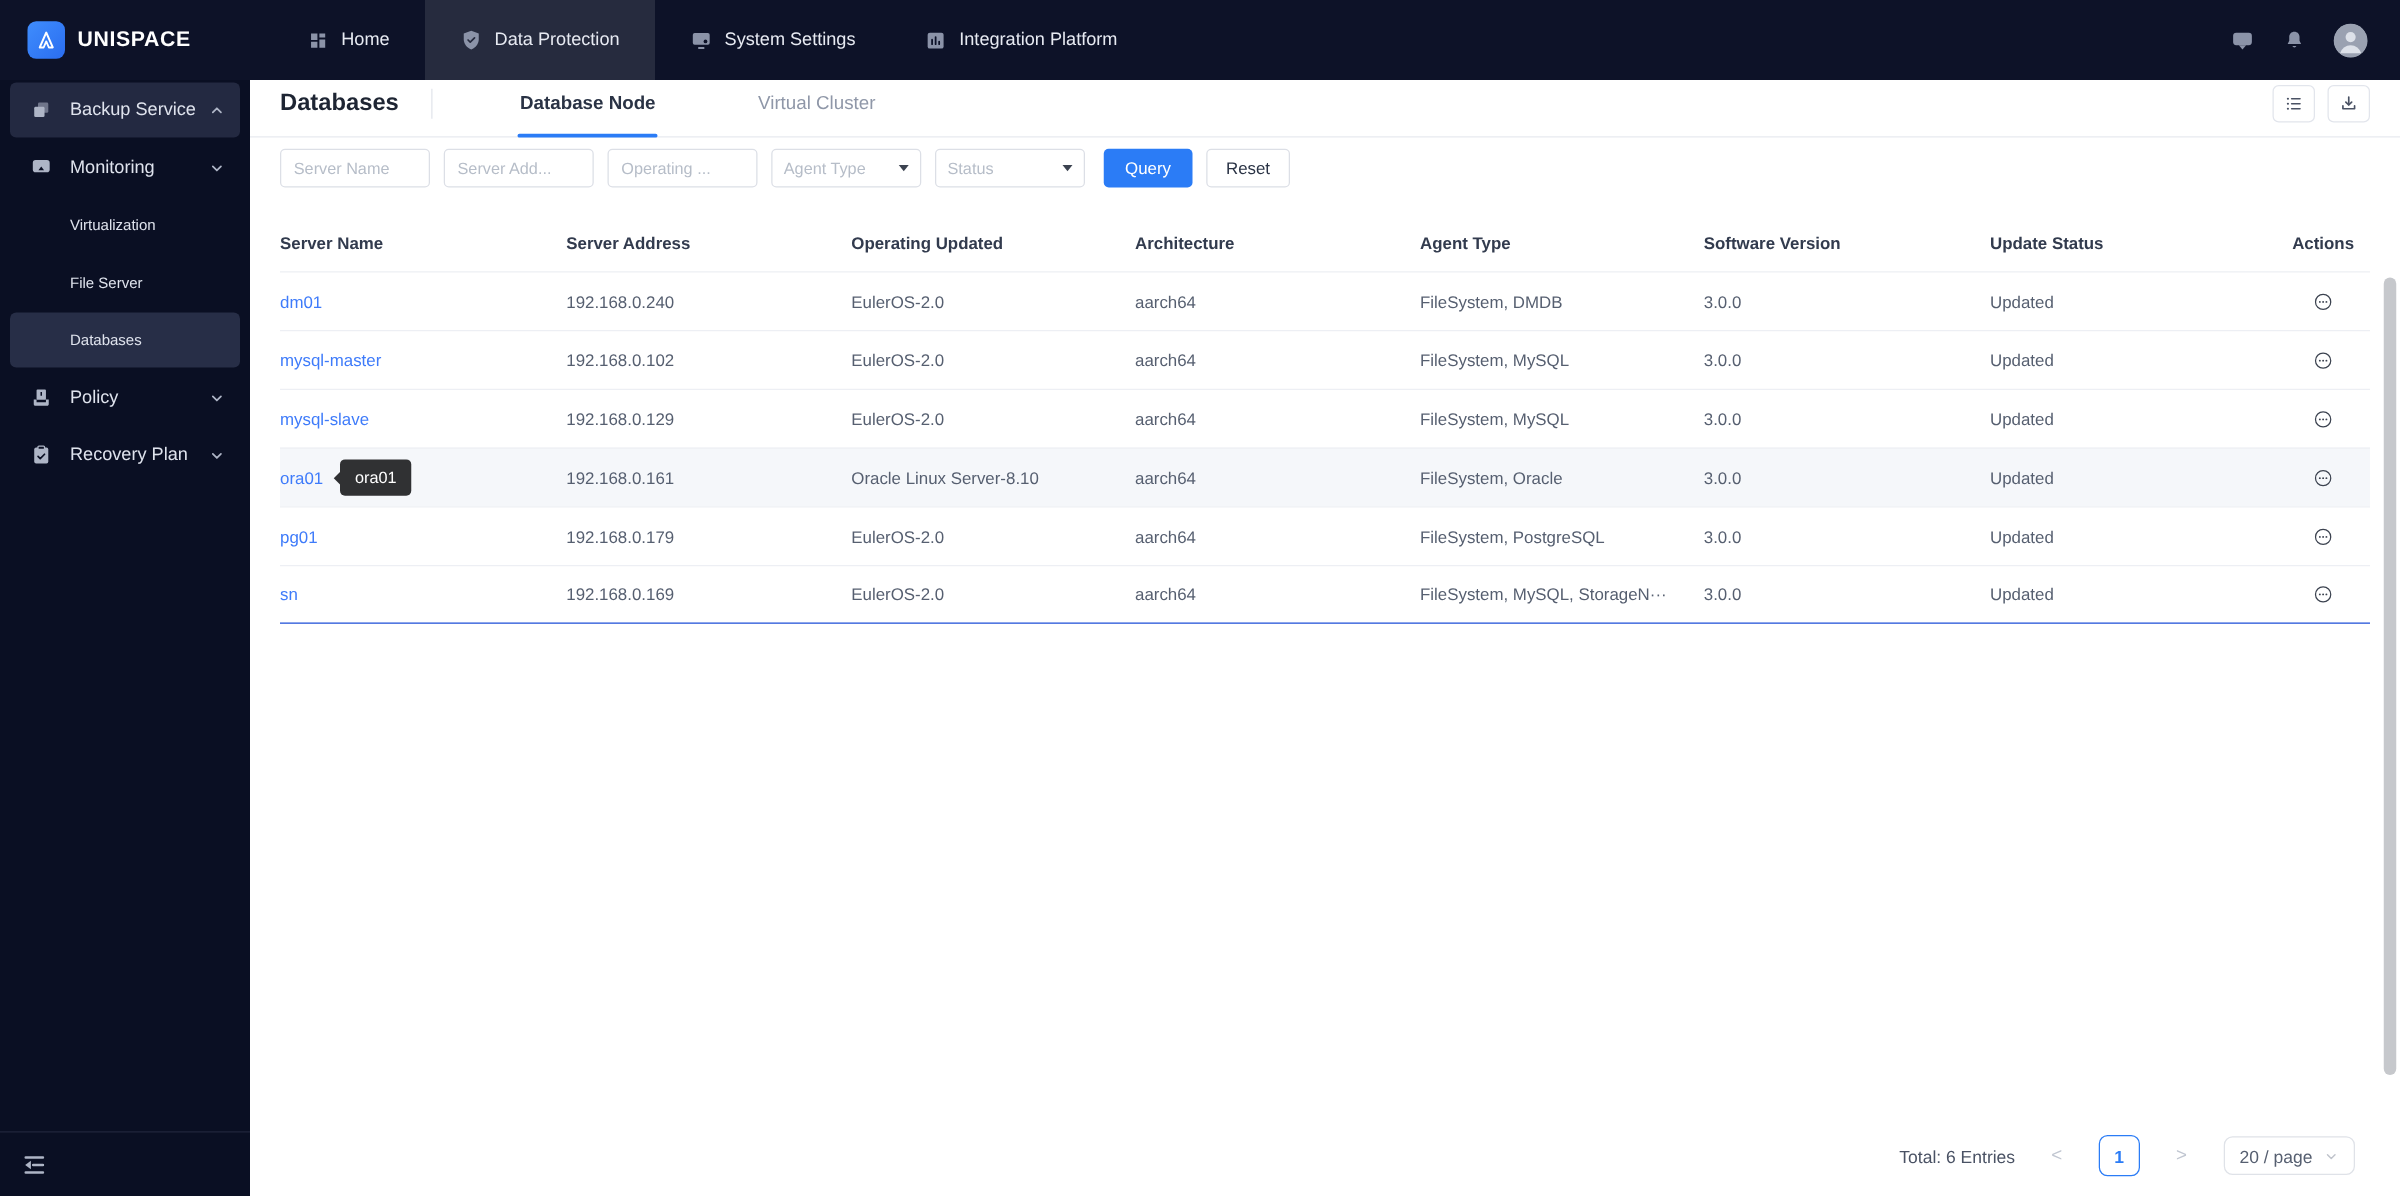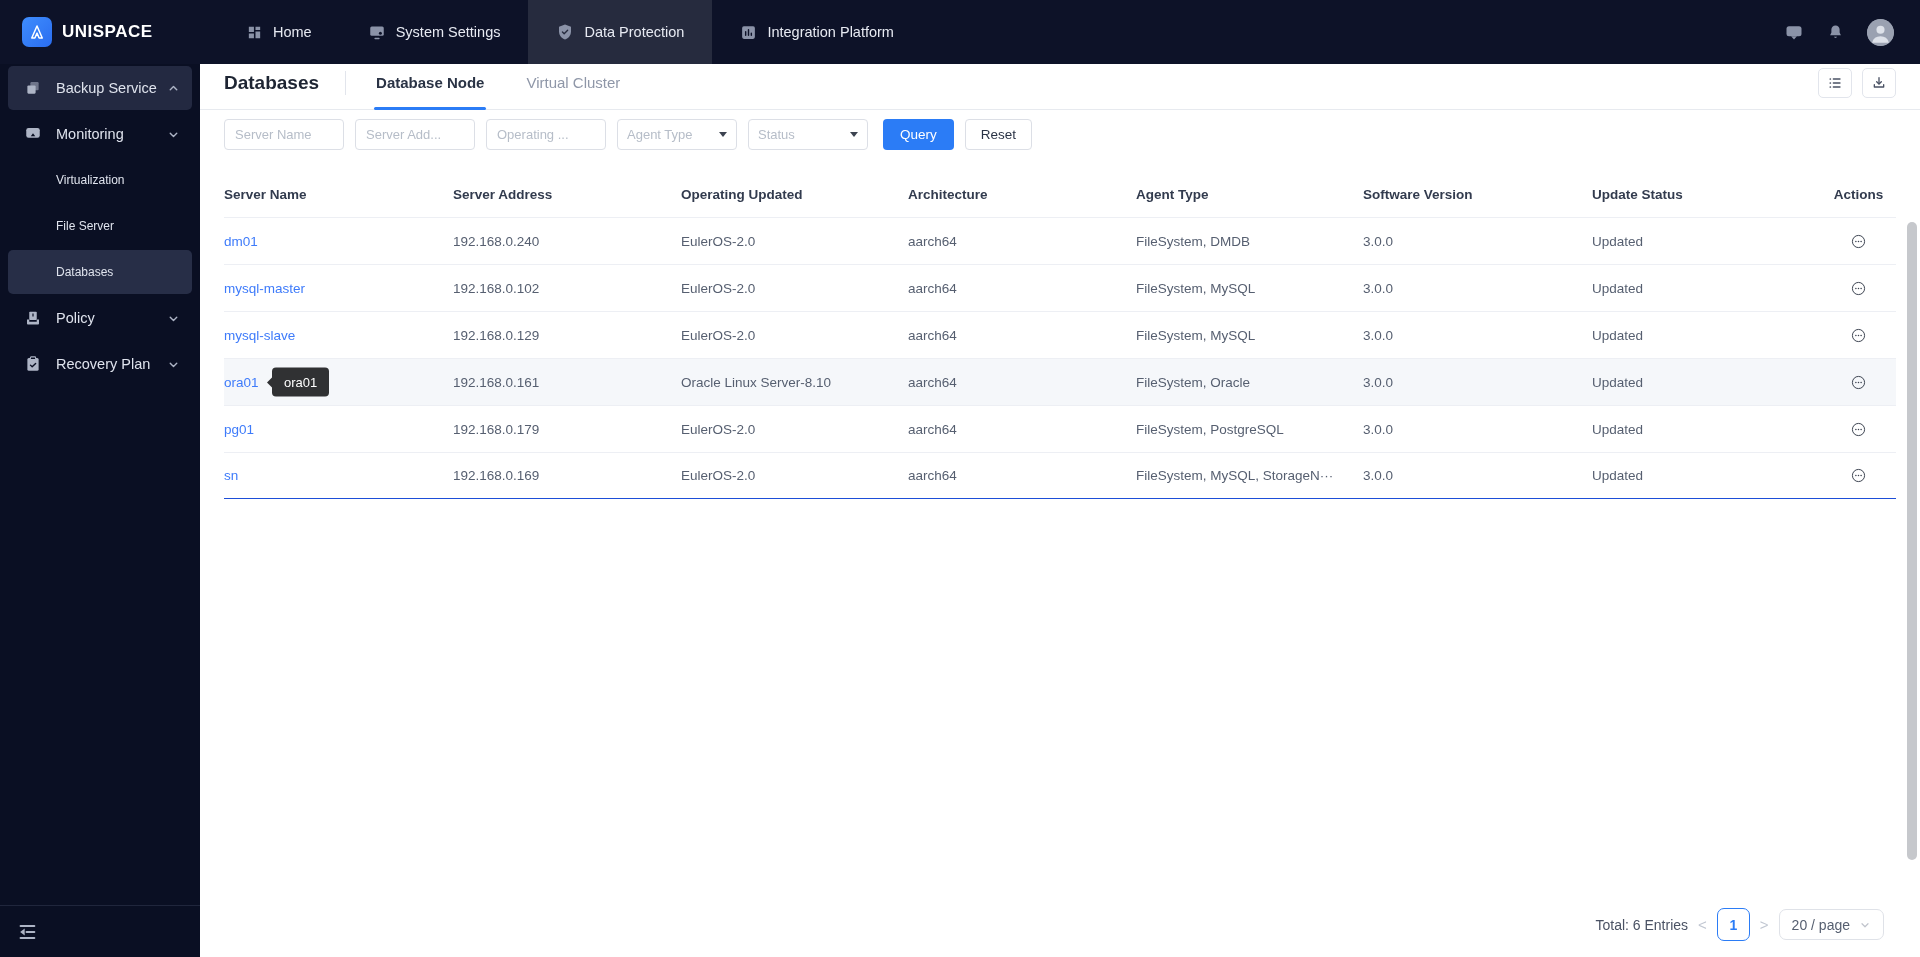--- a/index.html
+++ b/index.html
@@ -39,21 +39,21 @@
                  padding-left:16px; color:#aeb5c6; }
 
   
   .main { position:fixed; top:56px; left:200px; width:1720px; height:901px; background:#fff; }
 
   .page-header { height:54px; display:flex; align-items:center; padding:0 24px;
                  border-bottom:1px solid #e7eaef; position:relative; }
   .page-title { font-size:19px; font-weight:bold; color:#1e2533; }
   .hdr-divider { width:1px; height:24px; background:#e2e5ec; margin:0 28px 0 26px; }
   .tab { height:100%; display:flex; align-items:center; padding:0 2px; margin-right:38px;
-         font-size:15px; cursor:pointer; position:relative; }
+         font-size:15px; cursor:pointer; position:relative;margin-left:40px; }
   .tab.active { color:#2a3345; font-weight:bold; }
   .tab.inactive { color:#8f97a8; }
   .tab.active::after { content:""; position:absolute; left:0; right:0; bottom:-1px; height:3px;
                        background:#2b7cf6; border-radius:2px; }
   .hdr-actions { margin-left:auto; display:flex; gap:10px; }
   .hdr-btn { width:34px; height:30px; border:1px solid #e2e5ec; border-radius:5px; background:#fff;
              display:flex; align-items:center; justify-content:center; color:#4a5264; cursor:pointer; }
 
   
   .filter-row { display:flex; align-items:center; gap:11px; padding:6px 24px 0; height:43px; }
@@ -93,21 +93,21 @@
              white-space:nowrap; z-index:10; }
   .tooltip::before { content:""; position:absolute; left:-5px; top:50%; transform:translateY(-50%);
                      border-top:5px solid transparent; border-bottom:5px solid transparent;
                      border-right:5px solid #303133; }
 
   
   .scroll-thumb { position:absolute; right:3px; top:166px; width:10px; height:638px;
                   background:#c6c8cc; border-radius:5px; }
 
   
-  .pagination { position:absolute; right:36px; bottom:16px; display:flex; align-items:center; gap:8px; }
+  .pagination { position:absolute; right:36px; bottom:16px; display:flex; align-items:center; gap:27px; }
   .pg-total { font-size:14px; color:#4a5264; }
   .pg-arrow { color:#c0c6d1; font-size:15px; cursor:pointer; padding:0 2px; user-select:none; }
   .pg-page { width:33px; height:33px; border:1px solid #2b7cf6; color:#2b7cf6; font-weight:bold;
              border-radius:7px; display:flex; align-items:center; justify-content:center;
              font-size:14px; cursor:pointer; background:#fff; }
   .pg-size { height:31px; border:1px solid #dfe2e8; border-radius:7px; padding:0 12px;
              display:flex; align-items:center; gap:9px; color:#565f70; font-size:14px;
              cursor:pointer; background:#fff; }
   .pg-size .vchev { color:#c0c4cc; display:flex; }
 </style>
@@ -125,38 +125,38 @@
   </div>
   <nav class="topnav">
     <div class="topnav-item">
       <span class="ticon">
         <svg width="17" height="17" viewBox="0 0 24 24" fill="currentColor">
             <path d="M4 4h7.2v7.2H4zM13.4 4H20v4.4h-6.6zM13.4 10.6H20V20h-6.6zM4 13.4h7.2V20H4z"></path>
           </svg>
       </span>
       <span>Home</span>
     </div>
+    <div class="topnav-item active">
+      <span class="ticon">
+        <svg width="18" height="18" viewBox="0 0 24 24">
+            <path fill="currentColor" d="M12 2l8 3v6.2c0 4.9-3.3 9.2-8 10.8-4.7-1.6-8-5.9-8-10.8V5l8-3z"></path>
+            <path d="M8.6 12l2.3 2.3 4.6-4.6" stroke="#262b3e" stroke-width="1.8" fill="none" stroke-linecap="round" stroke-linejoin="round"></path>
+          </svg>
+      </span>
+      <span>Data Protection</span>
+    </div>
     <div class="topnav-item">
       <span class="ticon">
         <svg width="18" height="18" viewBox="0 0 24 24">
             <rect x="3" y="4.5" width="18" height="12.5" rx="2" fill="currentColor"></rect>
             <circle cx="16.5" cy="13.5" r="2" fill="#0d1228"></circle>
             <path d="M9.5 20.5h5" stroke="currentColor" stroke-width="2" stroke-linecap="round"></path>
           </svg>
       </span>
       <span>System Settings</span>
-    </div>
-    <div class="topnav-item active">
-      <span class="ticon">
-        <svg width="18" height="18" viewBox="0 0 24 24">
-            <path fill="currentColor" d="M12 2l8 3v6.2c0 4.9-3.3 9.2-8 10.8-4.7-1.6-8-5.9-8-10.8V5l8-3z"></path>
-            <path d="M8.6 12l2.3 2.3 4.6-4.6" stroke="#262b3e" stroke-width="1.8" fill="none" stroke-linecap="round" stroke-linejoin="round"></path>
-          </svg>
-      </span>
-      <span>Data Protection</span>
     </div>
     <div class="topnav-item">
       <span class="ticon">
         <svg width="17" height="17" viewBox="0 0 24 24">
             <rect x="3" y="3" width="18" height="18" rx="2.5" fill="currentColor"></rect>
             <path d="M8 16v-5M12 16V8M16 16v-3" stroke="#0d1228" stroke-width="2" stroke-linecap="round"></path>
           </svg>
       </span>
       <span>Integration Platform</span>
     </div>

